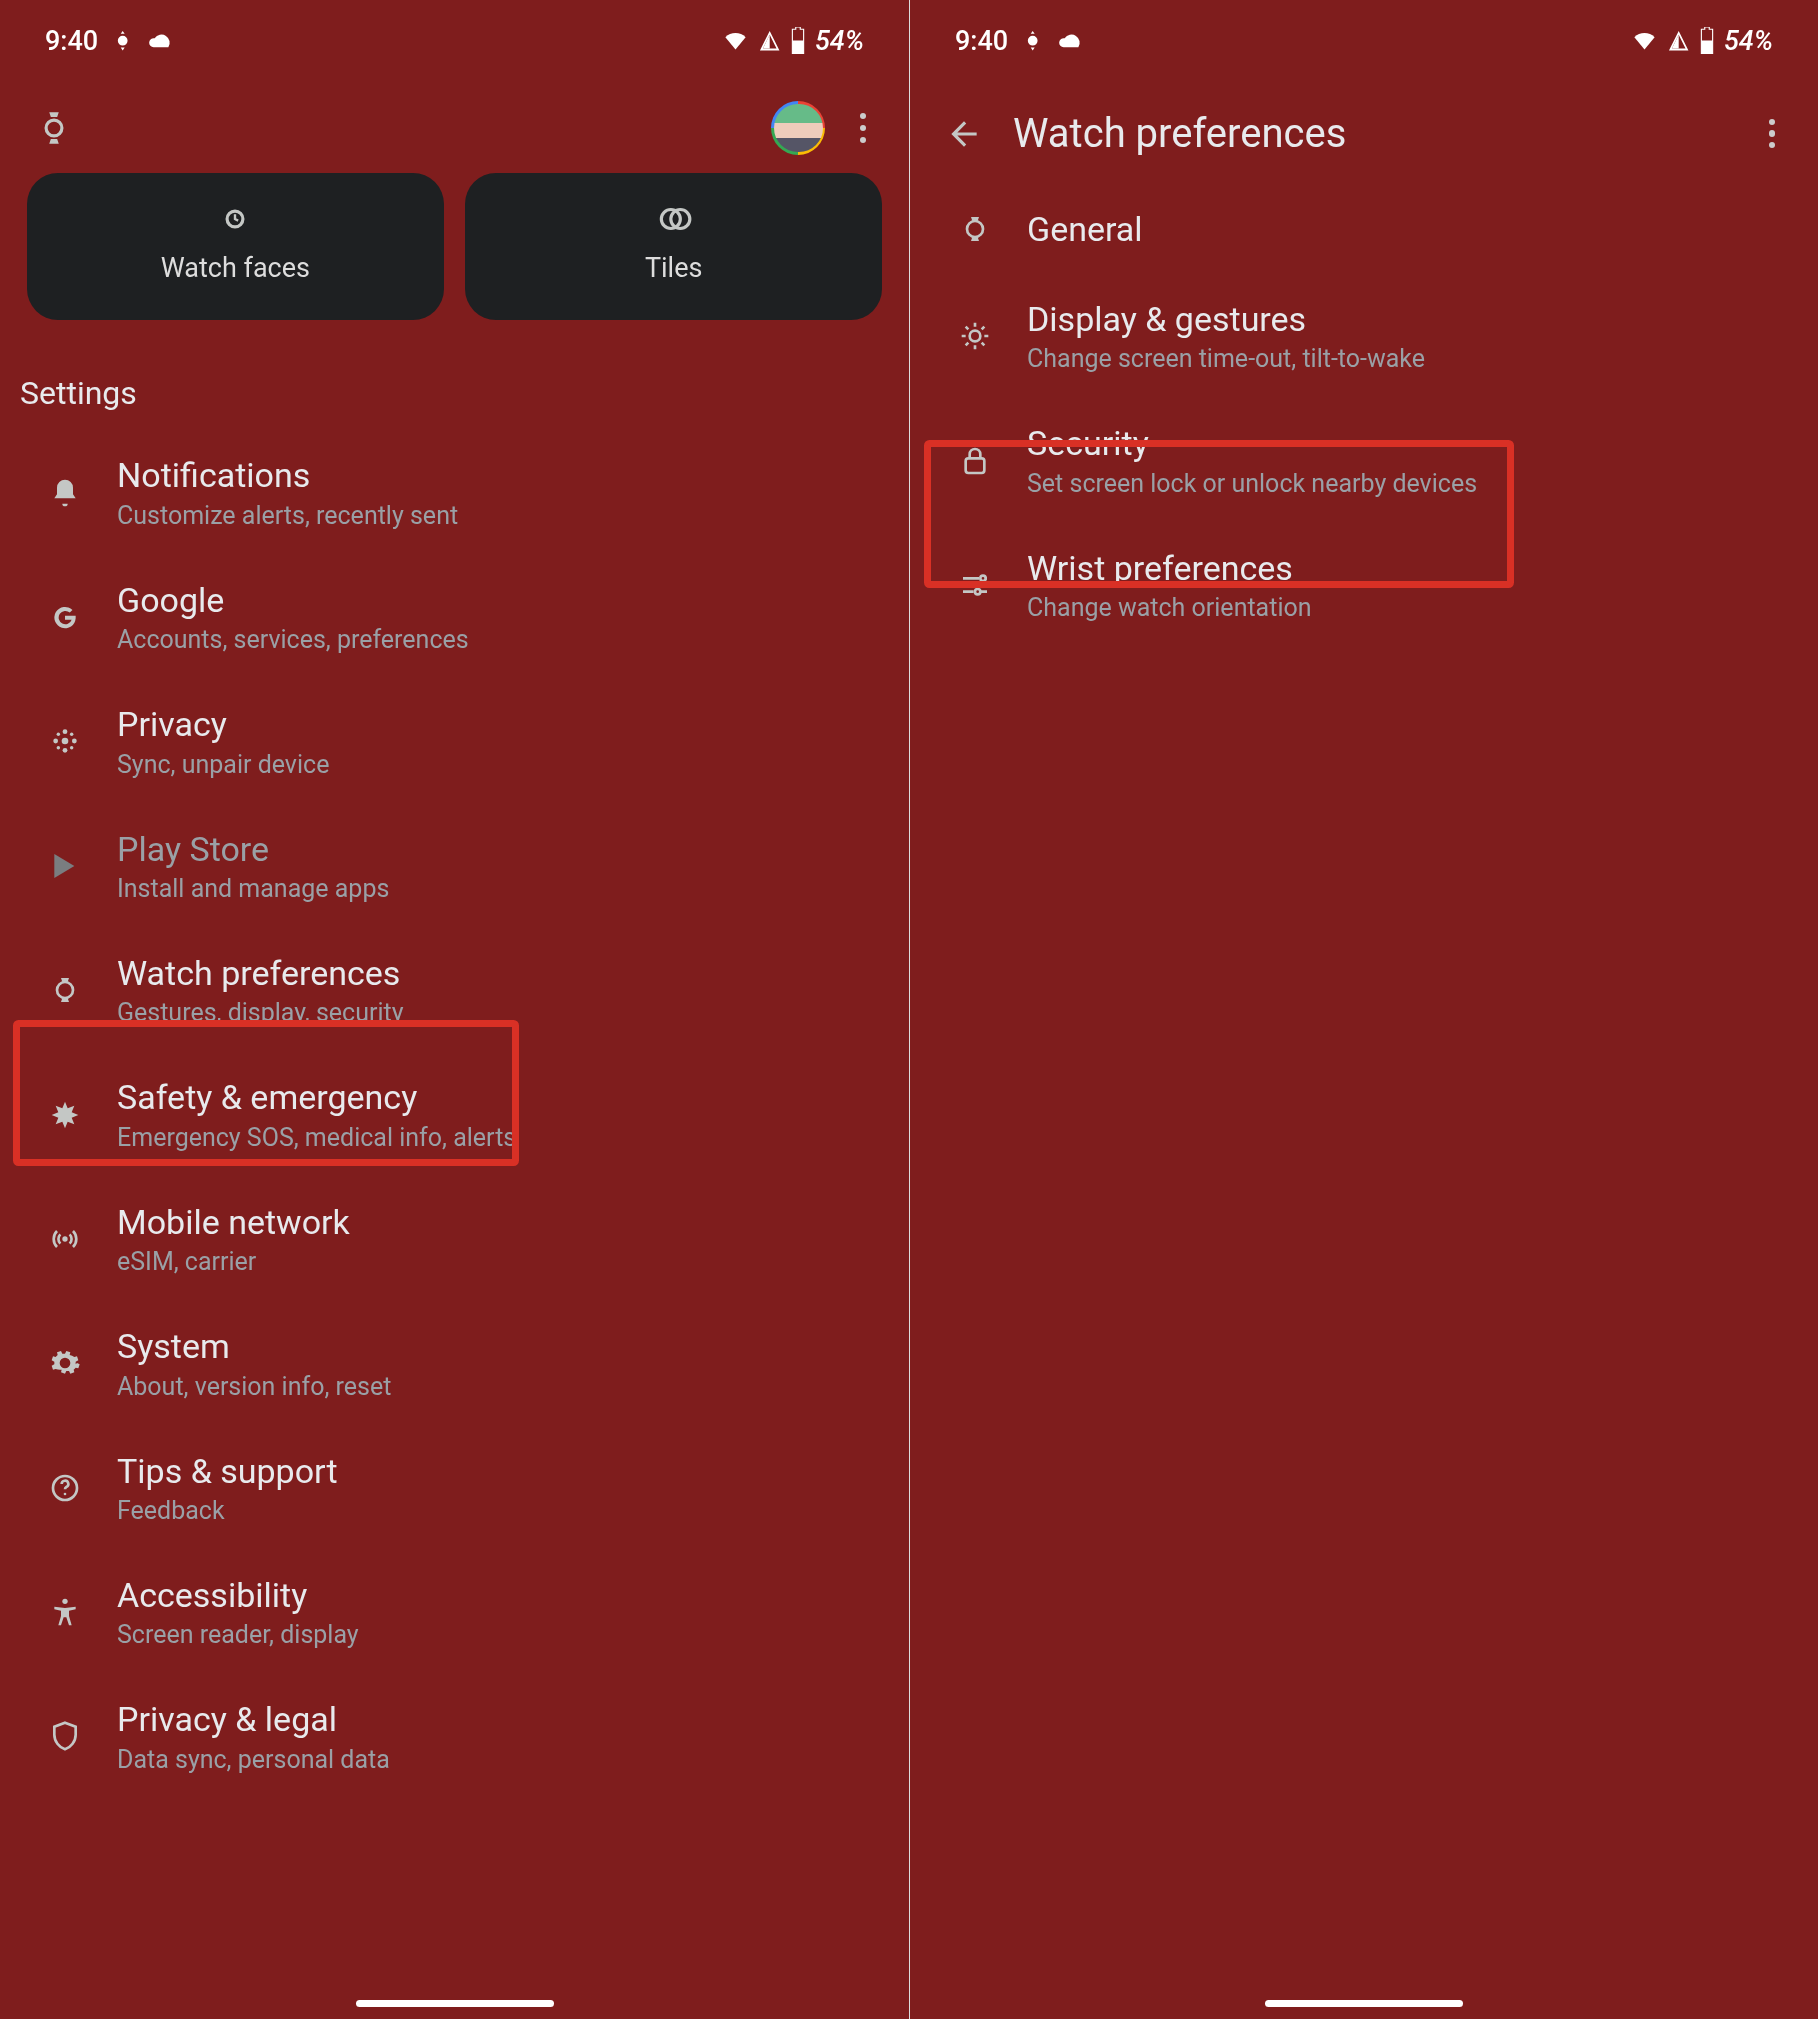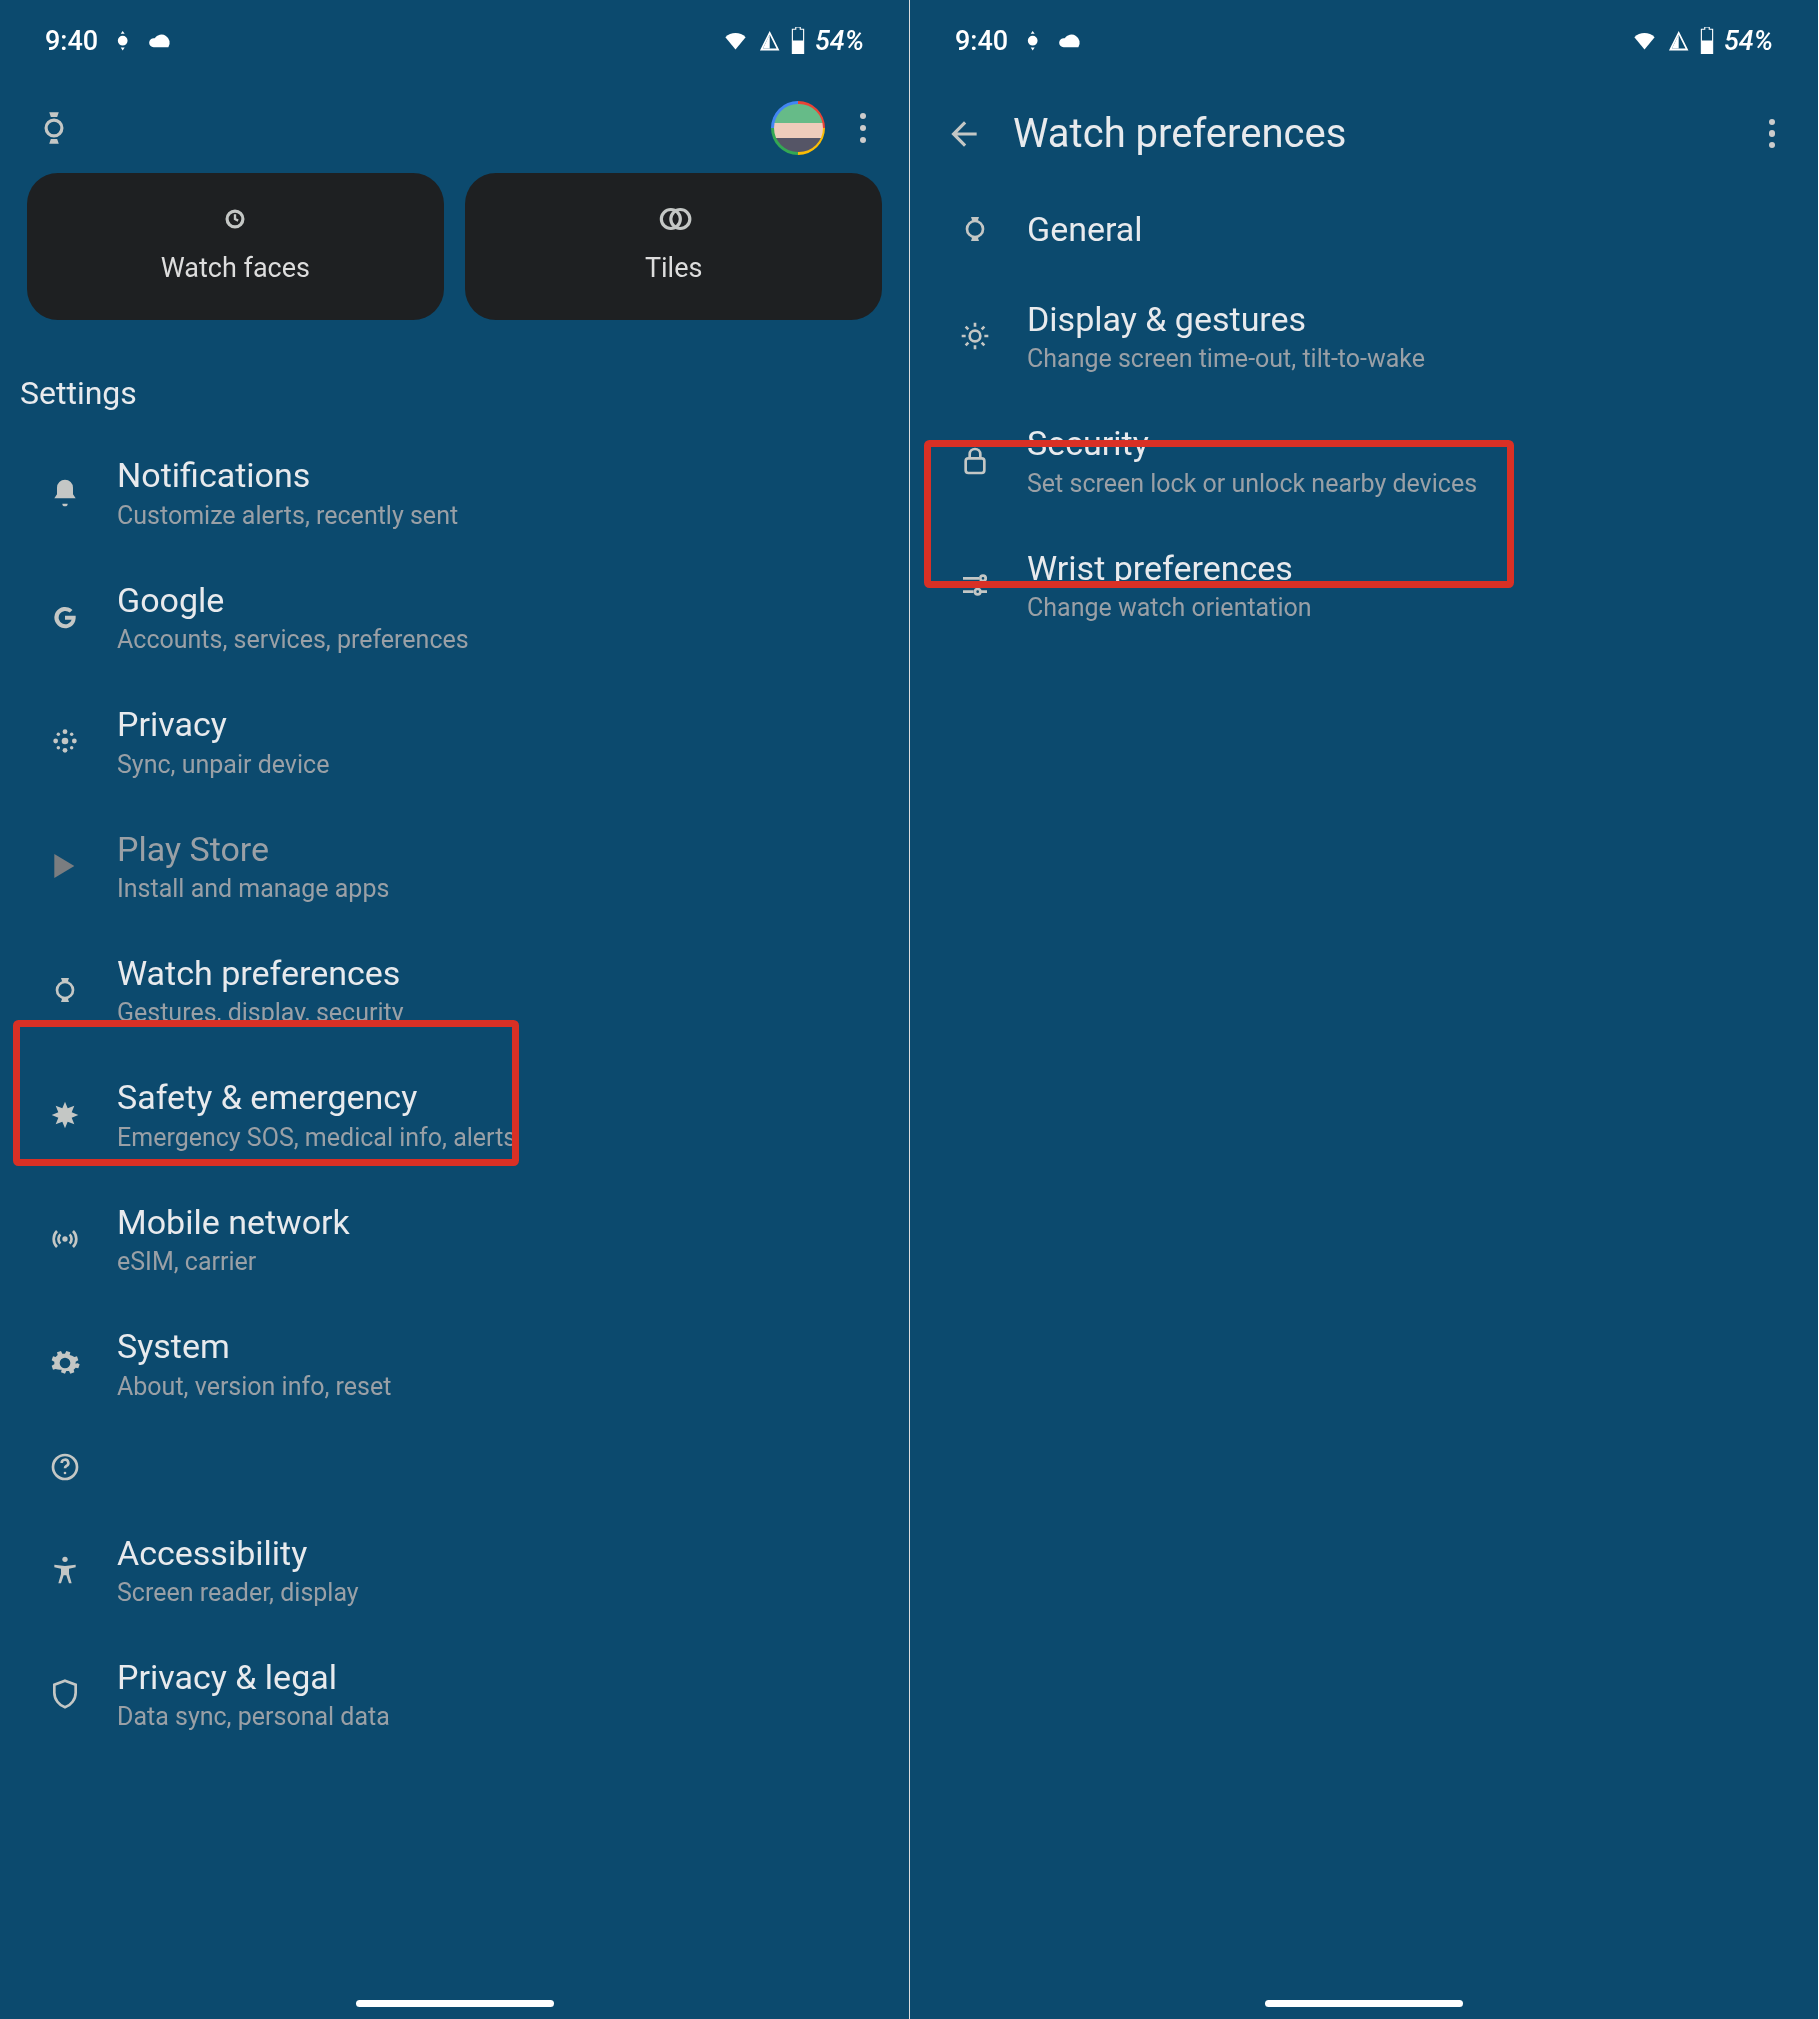--- a/index.html
+++ b/index.html
@@ -6,21 +6,21 @@
   body {
     background: #fff;
     font-family: -apple-system, BlinkMacSystemFont, 'Segoe UI', Roboto, sans-serif;
     display: flex;
     width: 1819px;
     height: 2020px;
   }
   .phone {
     width: 909px;
     height: 2020px;
-    background: #0c4a6e;
+    background: #7f1d1d;
     color: #e3e3e3;
     position: relative;
     overflow: hidden;
   }
   .phone + .phone { border-left: 1.8px solid #ddd; }
   .status-bar {
     display: flex;
     justify-content: space-between;
     align-items: center;
     padding: 16px 45px 9px 45px;
@@ -277,20 +277,24 @@
         </div>
     </div>
     <div class="item">
       <div class="icon-slot">
           <svg class="ic" viewBox="0 0 24 24">
             <circle cx="12" cy="12" r="9" fill="none" stroke="#c4c7c5" stroke-width="2"></circle>
             <path d="M9.5 9a2.5 2.5 0 1 1 3.5 2.3c-.8.4-1 1-1 1.7" fill="none" stroke="#c4c7c5" stroke-width="2"></path>
             <circle cx="12" cy="16.5" r="1"></circle>
           </svg>
         </div>
+      <div class="text">
+          <div class="title">Tips &amp; support</div>
+          <div class="sub">Feedback</div>
+        </div>
     </div>
     <div class="item">
       <div class="icon-slot">
           <svg class="ic" viewBox="0 0 24 24">
             <circle cx="12" cy="4" r="2"></circle>
             <path d="M4 8l8 1 8-1v2l-5 1v4l2 7h-2l-2-6h-2l-2 6H7l2-7v-4L4 10V8z"></path>
           </svg>
         </div>
       <div class="text">
           <div class="title">Accessibility</div>

